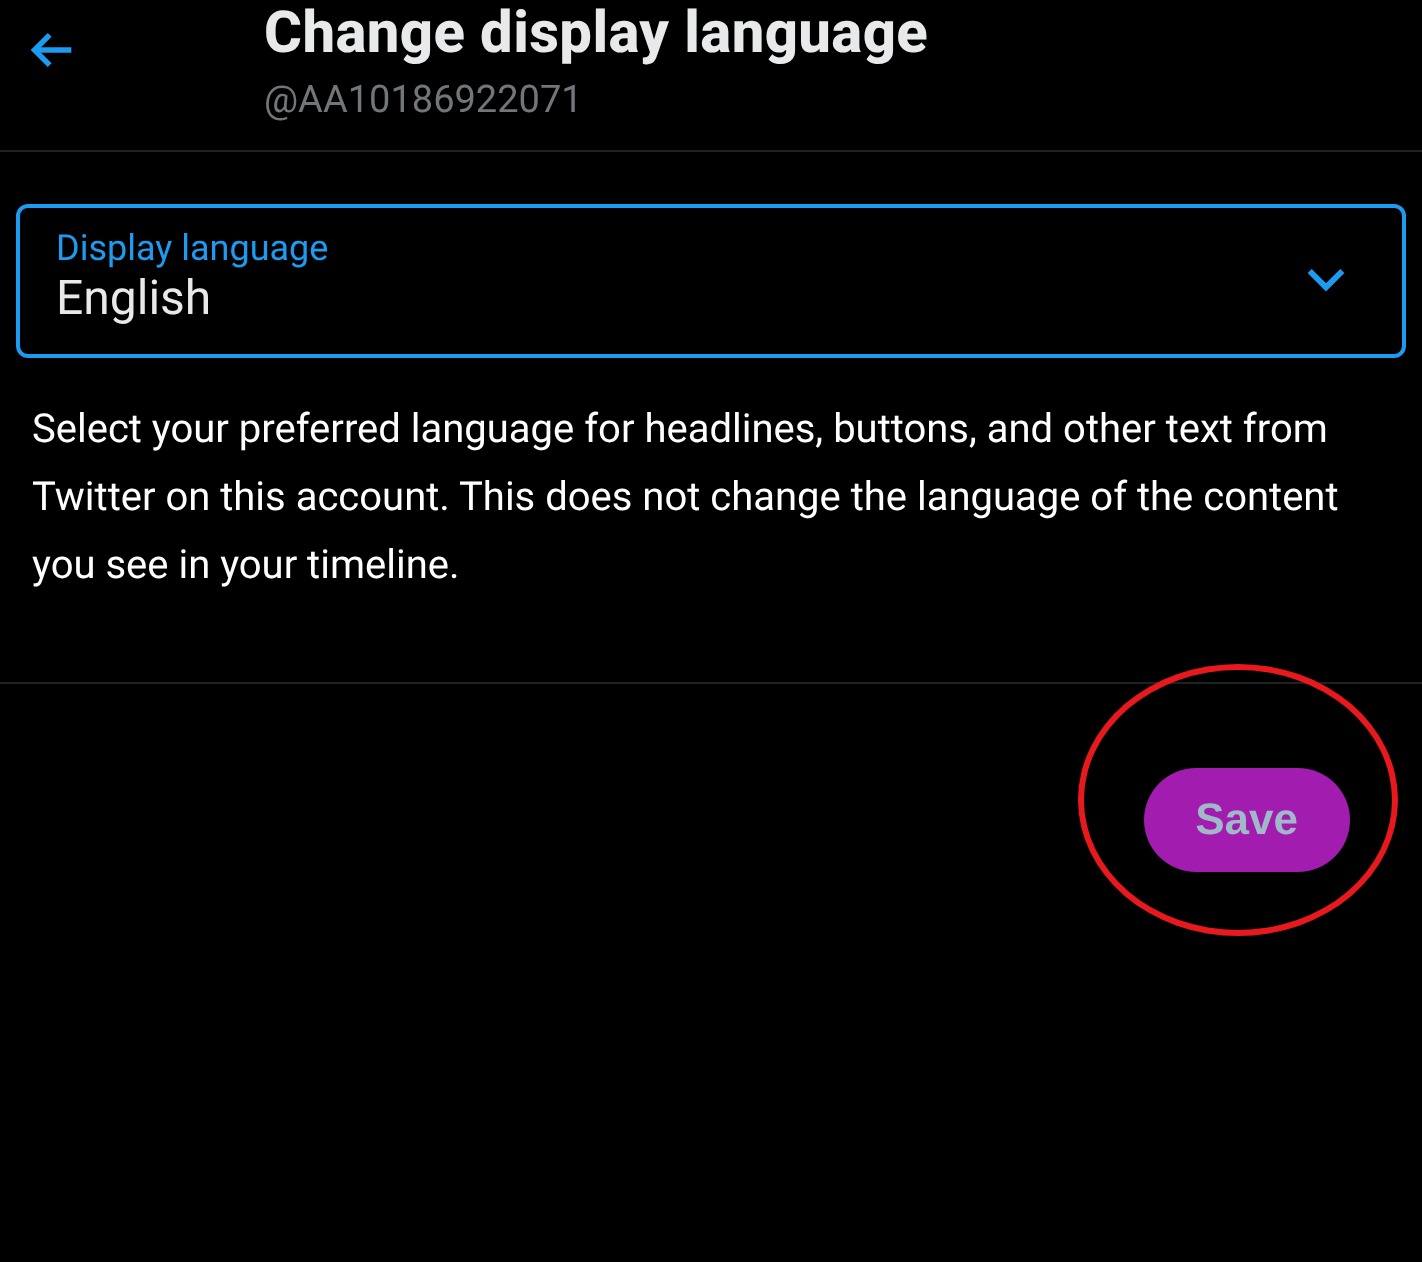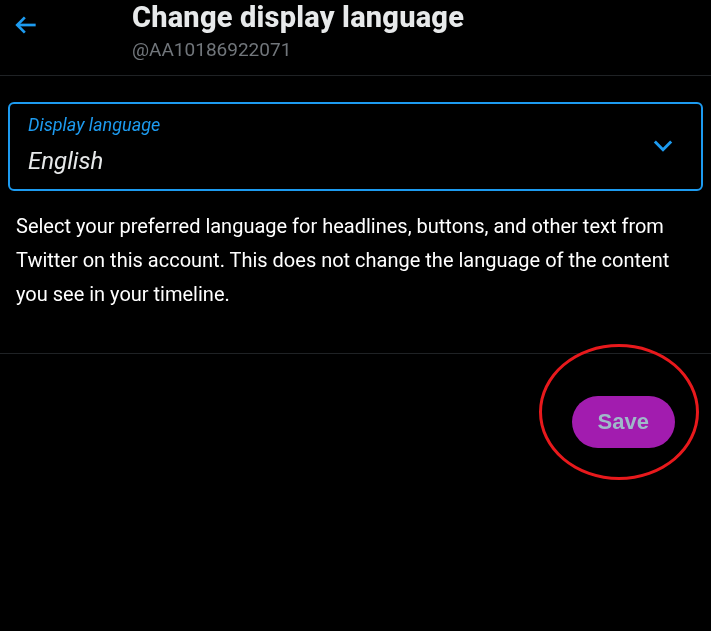--- a/index.html
+++ b/index.html
@@ -7,23 +7,23 @@
 
     .header { display:flex; align-items:flex-start; padding:0 18px 14px 10px; border-bottom:1px solid #1f2225;gap:48px; }
     .back-btn { color:#1d9bf0; margin-top:6px; margin-right:40px; padding:6px 4px; cursor:pointer; }
     .back-btn svg { width:26px; height:26px; stroke:#1d9bf0; fill:none; stroke-width:2.5; }
     .titles { display:flex; flex-direction:column; }
     .page-title { color:#e7e9ea; font-weight:800; font-size:29px; letter-spacing:0.2px; }
     .user-handle { color:#71767b; font-size:19px; margin-top:4px; }
 
     .content { padding:26px 8px 0 8px; }
 
-    .select-box { border:2px solid #1d9bf0; border-radius:6px; padding:10px 18px 14px 18px; position:relative; cursor:pointer;font-style:italic; }
+    .select-box { border:2px solid #1d9bf0; border-radius:6px; padding:10px 18px 14px 18px; position:relative; cursor:pointer; }
     .select-label { color:#1d9bf0; font-size:18px; }
-    .select-value { color:#e7e9ea; font-size:24px; margin-top:12px; }
+    .select-value { color:#e7e9ea; font-size:24px; margin-top:0; }
     .chevron { position:absolute; right:24px; top:50%; transform:translateY(-50%); }
     .chevron svg { width:28px; height:28px; stroke:#1d9bf0; fill:none; stroke-width:2.5; }
 
     .description { color:#ffffff; font-size:20px; line-height:1.7; padding:18px 8px 0 8px; }
 
     .divider { height:1px; background:#1f2225; margin-top:42px; }
 
     .save-area { position:relative; height:150px; }
     .save-btn { position:absolute; right:36px; top:42px; background:#a21caf; color:#9fb9c9; border:none; border-radius:26px; padding:13px 26px; font-size:22px; font-weight:700; cursor:pointer; }
     .annot { position:absolute; right:12px; top:-10px; width:160px; height:136px; border:3px solid #e8191c; border-radius:50%; pointer-events:none; }

